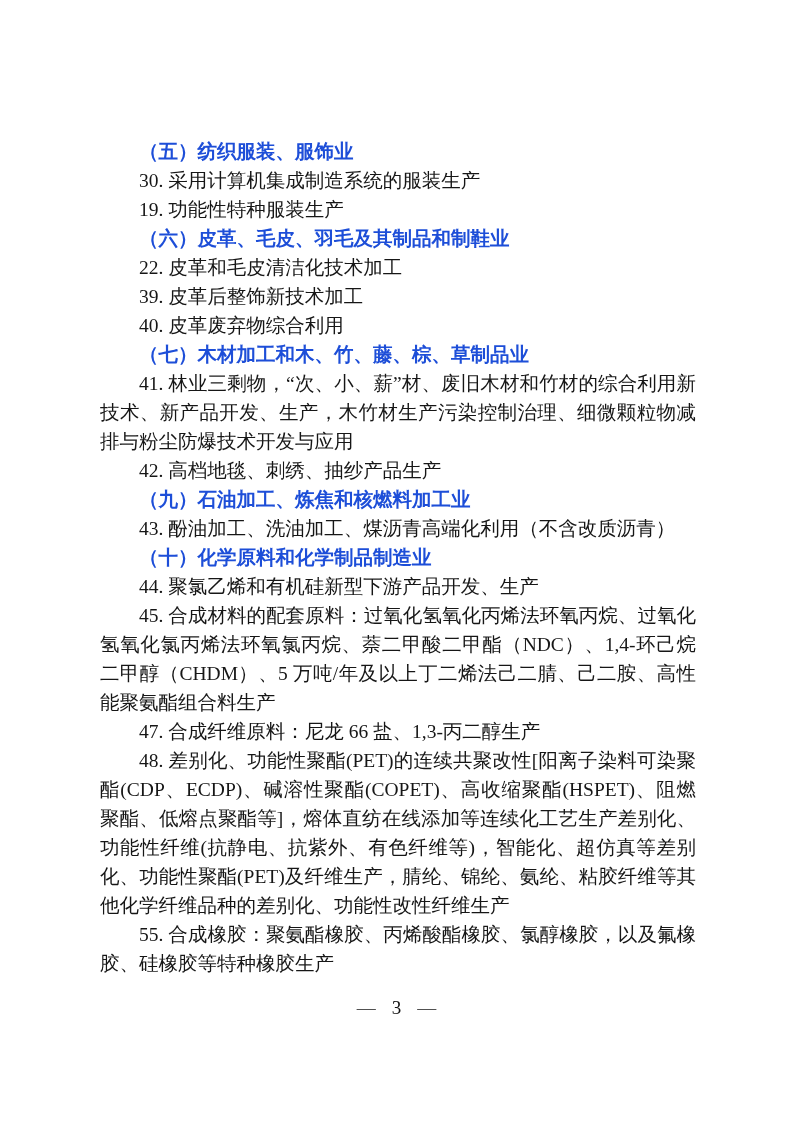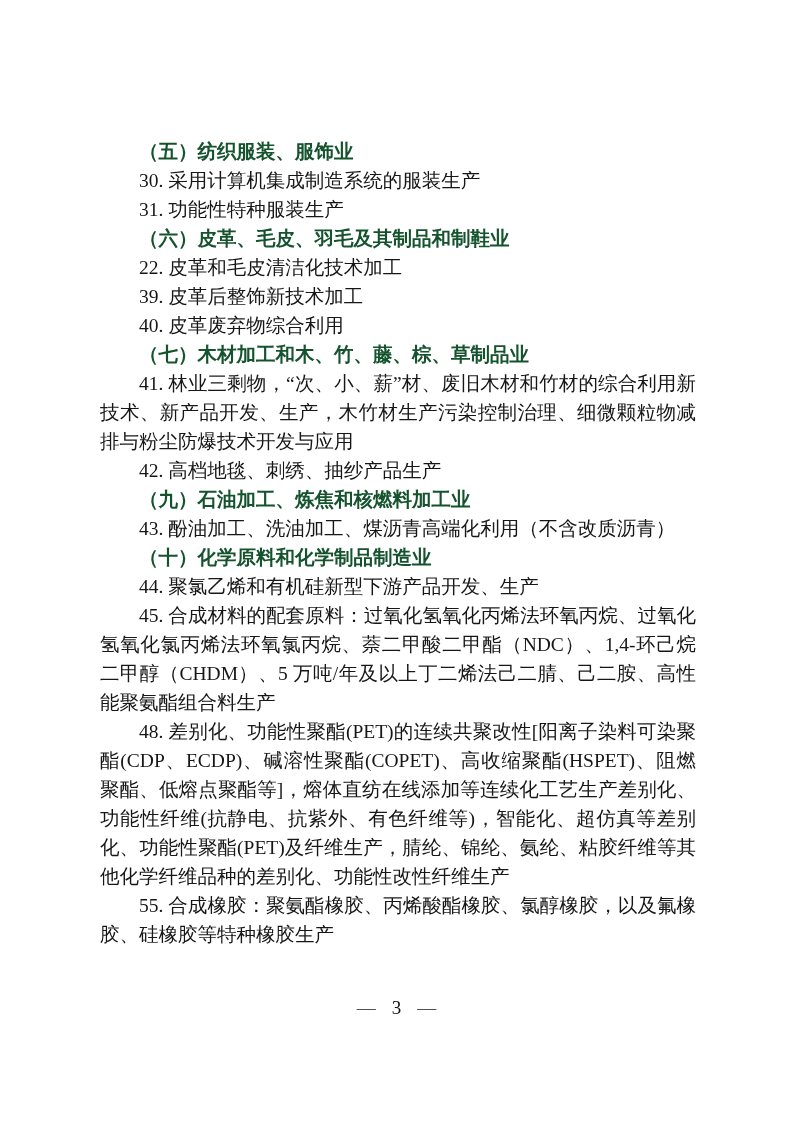--- a/index.html
+++ b/index.html
@@ -31,21 +31,21 @@
     font-size: 19.5px;
     line-height: 29px;
     text-align: justify;
     text-indent: 39px;
     font-family: "Liberation Serif", "DejaVu Serif", serif;
     color: #161616;
   }
   .content p.heading {
     font-weight: 700;
     font-family: "Liberation Sans", "DejaVu Sans", sans-serif;
-    color: #14532d;
+    color: #1d4ed8;
   }
   .footer {
     position: absolute;
     top: 996px;
     left: 0;
     width: 793px;
     display: flex;
     justify-content: center;
     align-items: center;
     gap: 16px;
@@ -61,33 +61,34 @@
     color: #111111;
   }
 </style>
 </head>
 <body>
 
 <div class="page">
   <main class="content" id="paragraphs">
       <p class="heading">（五）纺织服装、服饰业</p>
       <p class="item">30. 采用计算机集成制造系统的服装生产</p>
-      <p class="item">31. 功能性特种服装生产</p>
+      <p class="item">19. 功能性特种服装生产</p>
       <p class="heading">（六）皮革、毛皮、羽毛及其制品和制鞋业</p>
       <p class="item">22. 皮革和毛皮清洁化技术加工</p>
       <p class="item">39. 皮革后整饰新技术加工</p>
       <p class="item">40. 皮革废弃物综合利用</p>
       <p class="heading">（七）木材加工和木、竹、藤、棕、草制品业</p>
       <p class="item">41. 林业三剩物，“次、小、薪”材、废旧木材和竹材的综合利用新技术、新产品开发、生产，木竹材生产污染控制治理、细微颗粒物减排与粉尘防爆技术开发与应用</p>
       <p class="item">42. 高档地毯、刺绣、抽纱产品生产</p>
       <p class="heading">（九）石油加工、炼焦和核燃料加工业</p>
       <p class="item">43. 酚油加工、洗油加工、煤沥青高端化利用（不含改质沥青）</p>
       <p class="heading">（十）化学原料和化学制品制造业</p>
       <p class="item">44. 聚氯乙烯和有机硅新型下游产品开发、生产</p>
       <p class="item">45. 合成材料的配套原料：过氧化氢氧化丙烯法环氧丙烷、过氧化氢氧化氯丙烯法环氧氯丙烷、萘二甲酸二甲酯（NDC）、1,4-环己烷二甲醇（CHDM）、5 万吨/年及以上丁二烯法己二腈、己二胺、高性能聚氨酯组合料生产</p>
+      <p class="item">47. 合成纤维原料：尼龙 66 盐、1,3-丙二醇生产</p>
       <p class="item">48. 差别化、功能性聚酯(PET)的连续共聚改性[阳离子染料可染聚酯(CDP、ECDP)、碱溶性聚酯(COPET)、高收缩聚酯(HSPET)、阻燃聚酯、低熔点聚酯等]，熔体直纺在线添加等连续化工艺生产差别化、功能性纤维(抗静电、抗紫外、有色纤维等)，智能化、超仿真等差别化、功能性聚酯(PET)及纤维生产，腈纶、锦纶、氨纶、粘胶纤维等其他化学纤维品种的差别化、功能性改性纤维生产</p>
       <p class="item">55. 合成橡胶：聚氨酯橡胶、丙烯酸酯橡胶、氯醇橡胶，以及氟橡胶、硅橡胶等特种橡胶生产</p>
     </main>
   <footer class="footer">
     <span class="dash">—</span>
     <span class="num">3</span>
     <span class="dash">—</span>
   </footer>
 </div>
 

